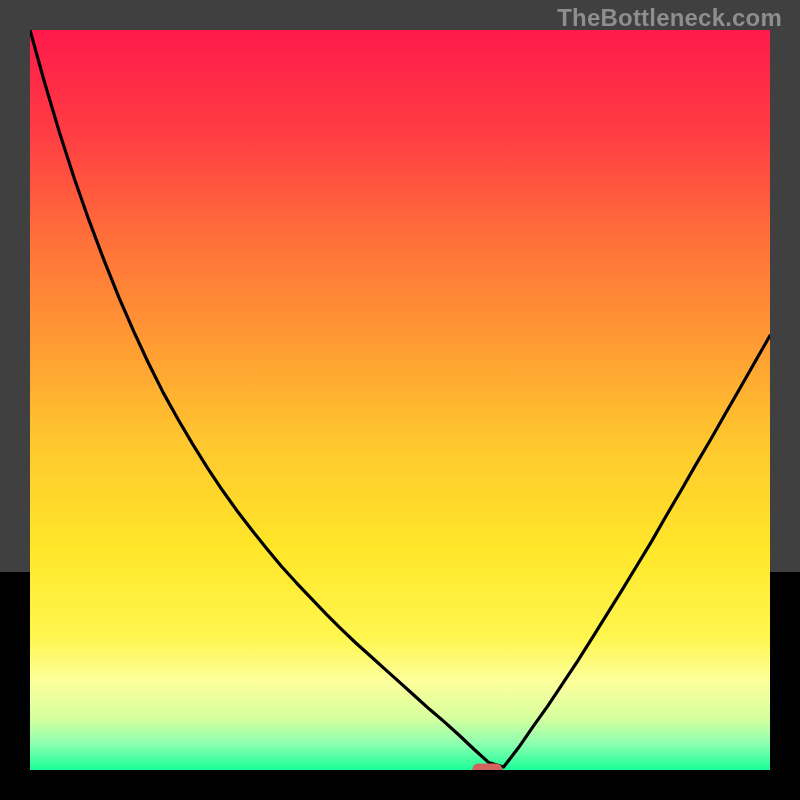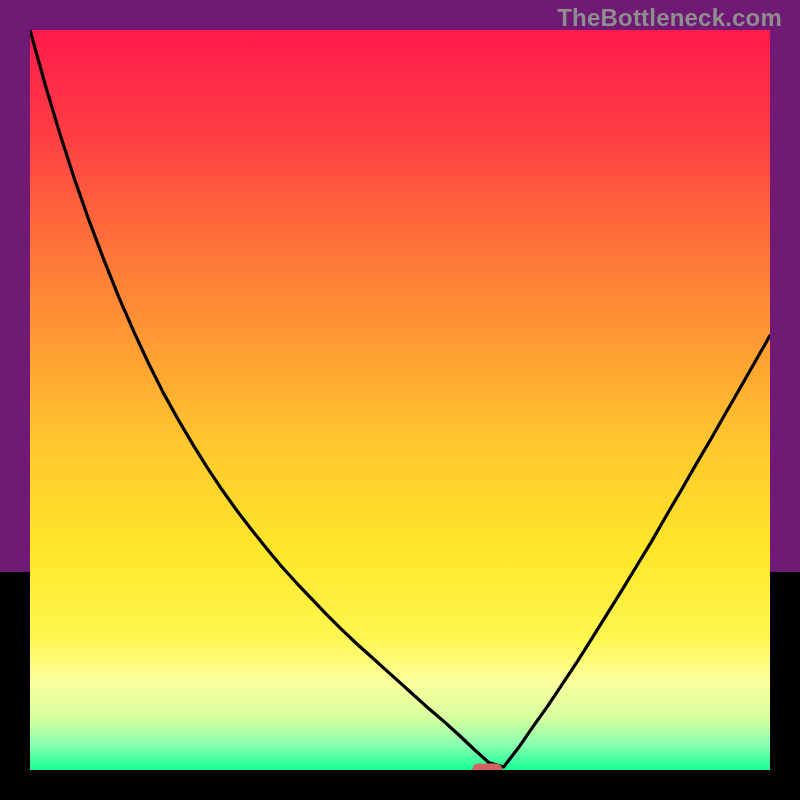--- a/index.html
+++ b/index.html
@@ -7,21 +7,21 @@
     padding: 0;
     width: 800px;
     height: 800px;
     background: #000;
     overflow: hidden;
   }
   .frame {
     position: relative;
     width: 800px;
     height: 572px;
-    background: #701a75;
+    background: #404040;
   }
   .plot-area {
     position: absolute;
     left: 30px;
     top: 30px;
     width: 740px;
     height: 740px;
   }
   .watermark {
     position: absolute;

